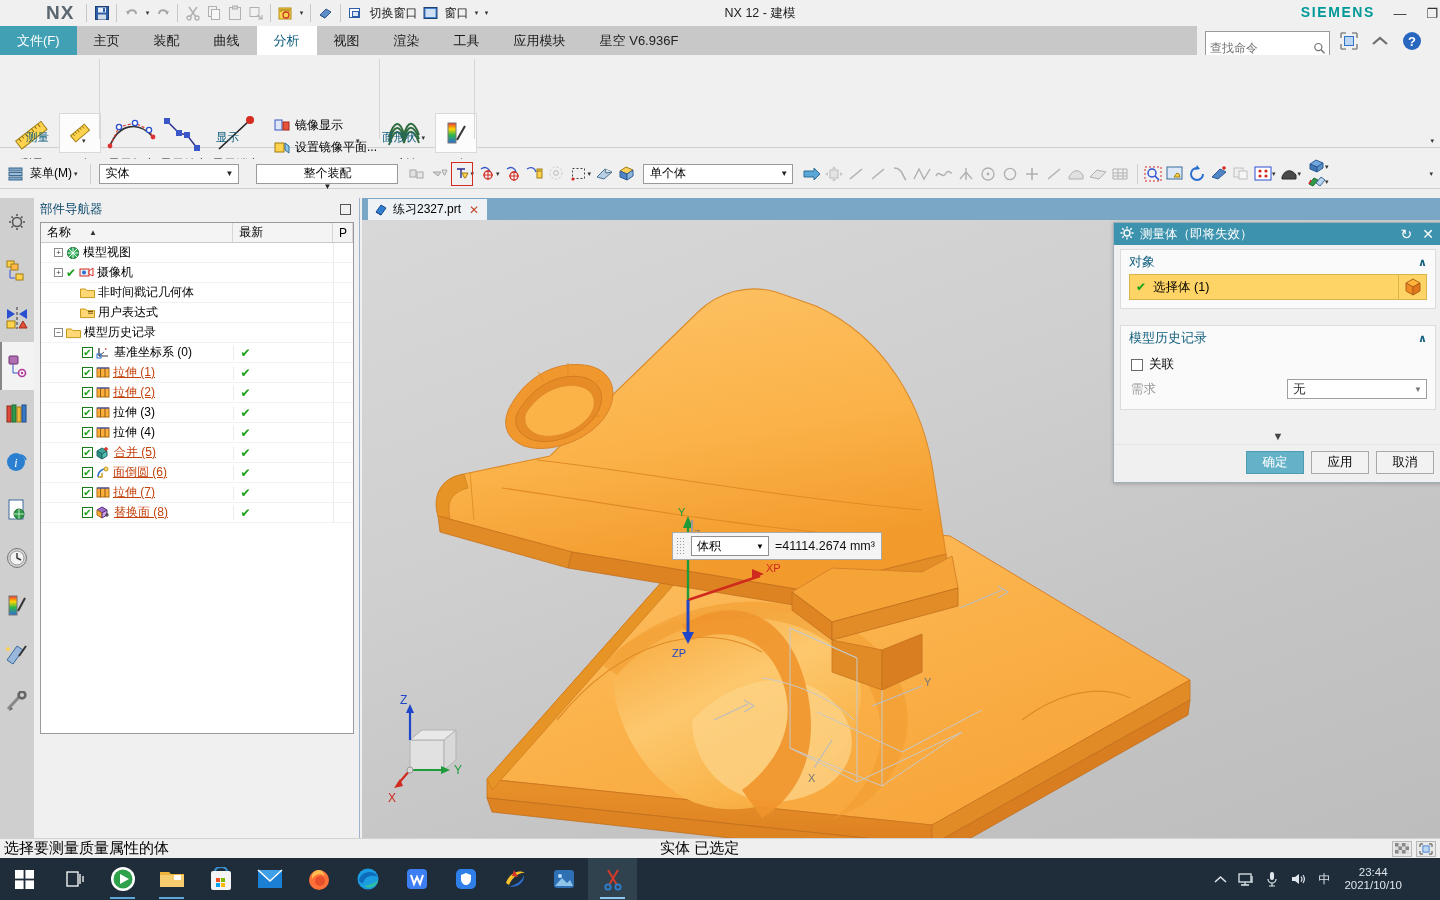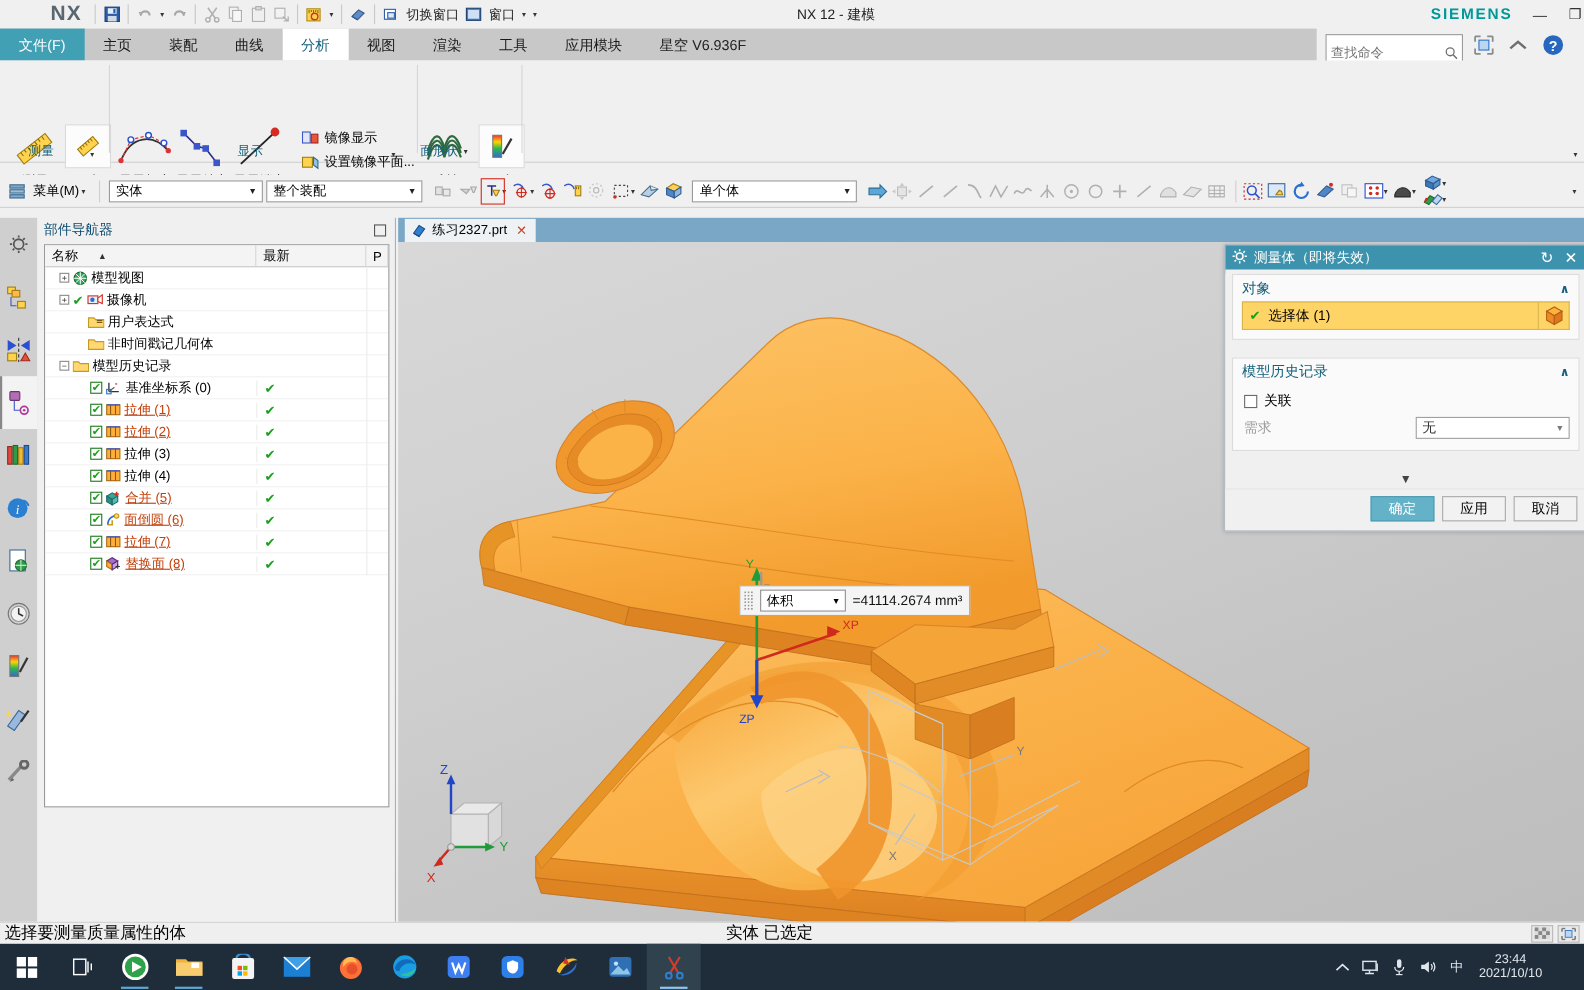--- a/index.html
+++ b/index.html
@@ -438,21 +438,21 @@
           <rect x="1" y="11" width="13" height="3" fill="#7fa7c9" stroke="#3d6a90"></rect>
         </svg>
       <span>菜单(M)</span>
       <span class="mini-arrow">▾</span>
     </div>
     <div class="tb2-sep"></div>
     <div class="combo" style="width:140px; margin-left:4px;">
       <span>实体</span>
         <span class="carat">▼</span>
     </div>
-    <div class="combo" style="width:142px; margin-left:3px;">
+    <div class="combo" style="width:142px; margin-left:17px;flex-direction:column;">
       <span>整个装配</span>
         <span class="carat">▼</span>
     </div>
 
     <div class="tb2-ico" style="margin-left:9px;">
       <svg width="18" height="16" viewBox="0 0 18 16">
           <rect x="1" y="4" width="6" height="7" fill="#e2e2e2" stroke="#a8a8a8"></rect>
           <rect x="8" y="6" width="6" height="6" fill="#e8e8e8" stroke="#a8a8a8"></rect>
         </svg>
     </div>
@@ -815,38 +815,38 @@
             <div class="cellupd"></div>
             <div class="cellp"></div>
           </div>
           <div class="nav-row">
             <div class="cellname">
               <span class="indent" style="width: 20px;"></span>
               <span style="width: 9px; display: inline-block;"></span>
               <span style="display: inline-flex; align-items: center;">
                 <svg width="15" height="12" viewBox="0 0 15 12">
                   <path d="M0.5 2 h5 l1.4 1.6 h7.6 v7 h-14 z" fill="#ffd875" stroke="#c79a1a"></path>
-                  <path d="M8 4.5 h5 M8 6.2 h5" stroke="#7a5a10"></path>
                 </svg>
               </span>
-              <span>用户表达式</span>
+              <span>非时间戳记几何体</span>
             </div>
             <div class="cellupd"></div>
             <div class="cellp"></div>
           </div>
           <div class="nav-row">
             <div class="cellname">
               <span class="indent" style="width: 20px;"></span>
               <span style="width: 9px; display: inline-block;"></span>
               <span style="display: inline-flex; align-items: center;">
                 <svg width="15" height="12" viewBox="0 0 15 12">
                   <path d="M0.5 2 h5 l1.4 1.6 h7.6 v7 h-14 z" fill="#ffd875" stroke="#c79a1a"></path>
+                  <path d="M8 4.5 h5 M8 6.2 h5" stroke="#7a5a10"></path>
                 </svg>
               </span>
-              <span>非时间戳记几何体</span>
+              <span>用户表达式</span>
             </div>
             <div class="cellupd"></div>
             <div class="cellp"></div>
           </div>
           <div class="nav-row">
             <div class="cellname">
               <span class="indent" style="width: 6px;"></span>
               <span class="tog">−</span>
               <span style="display: inline-flex; align-items: center;">
                 <svg width="15" height="12" viewBox="0 0 15 12">

